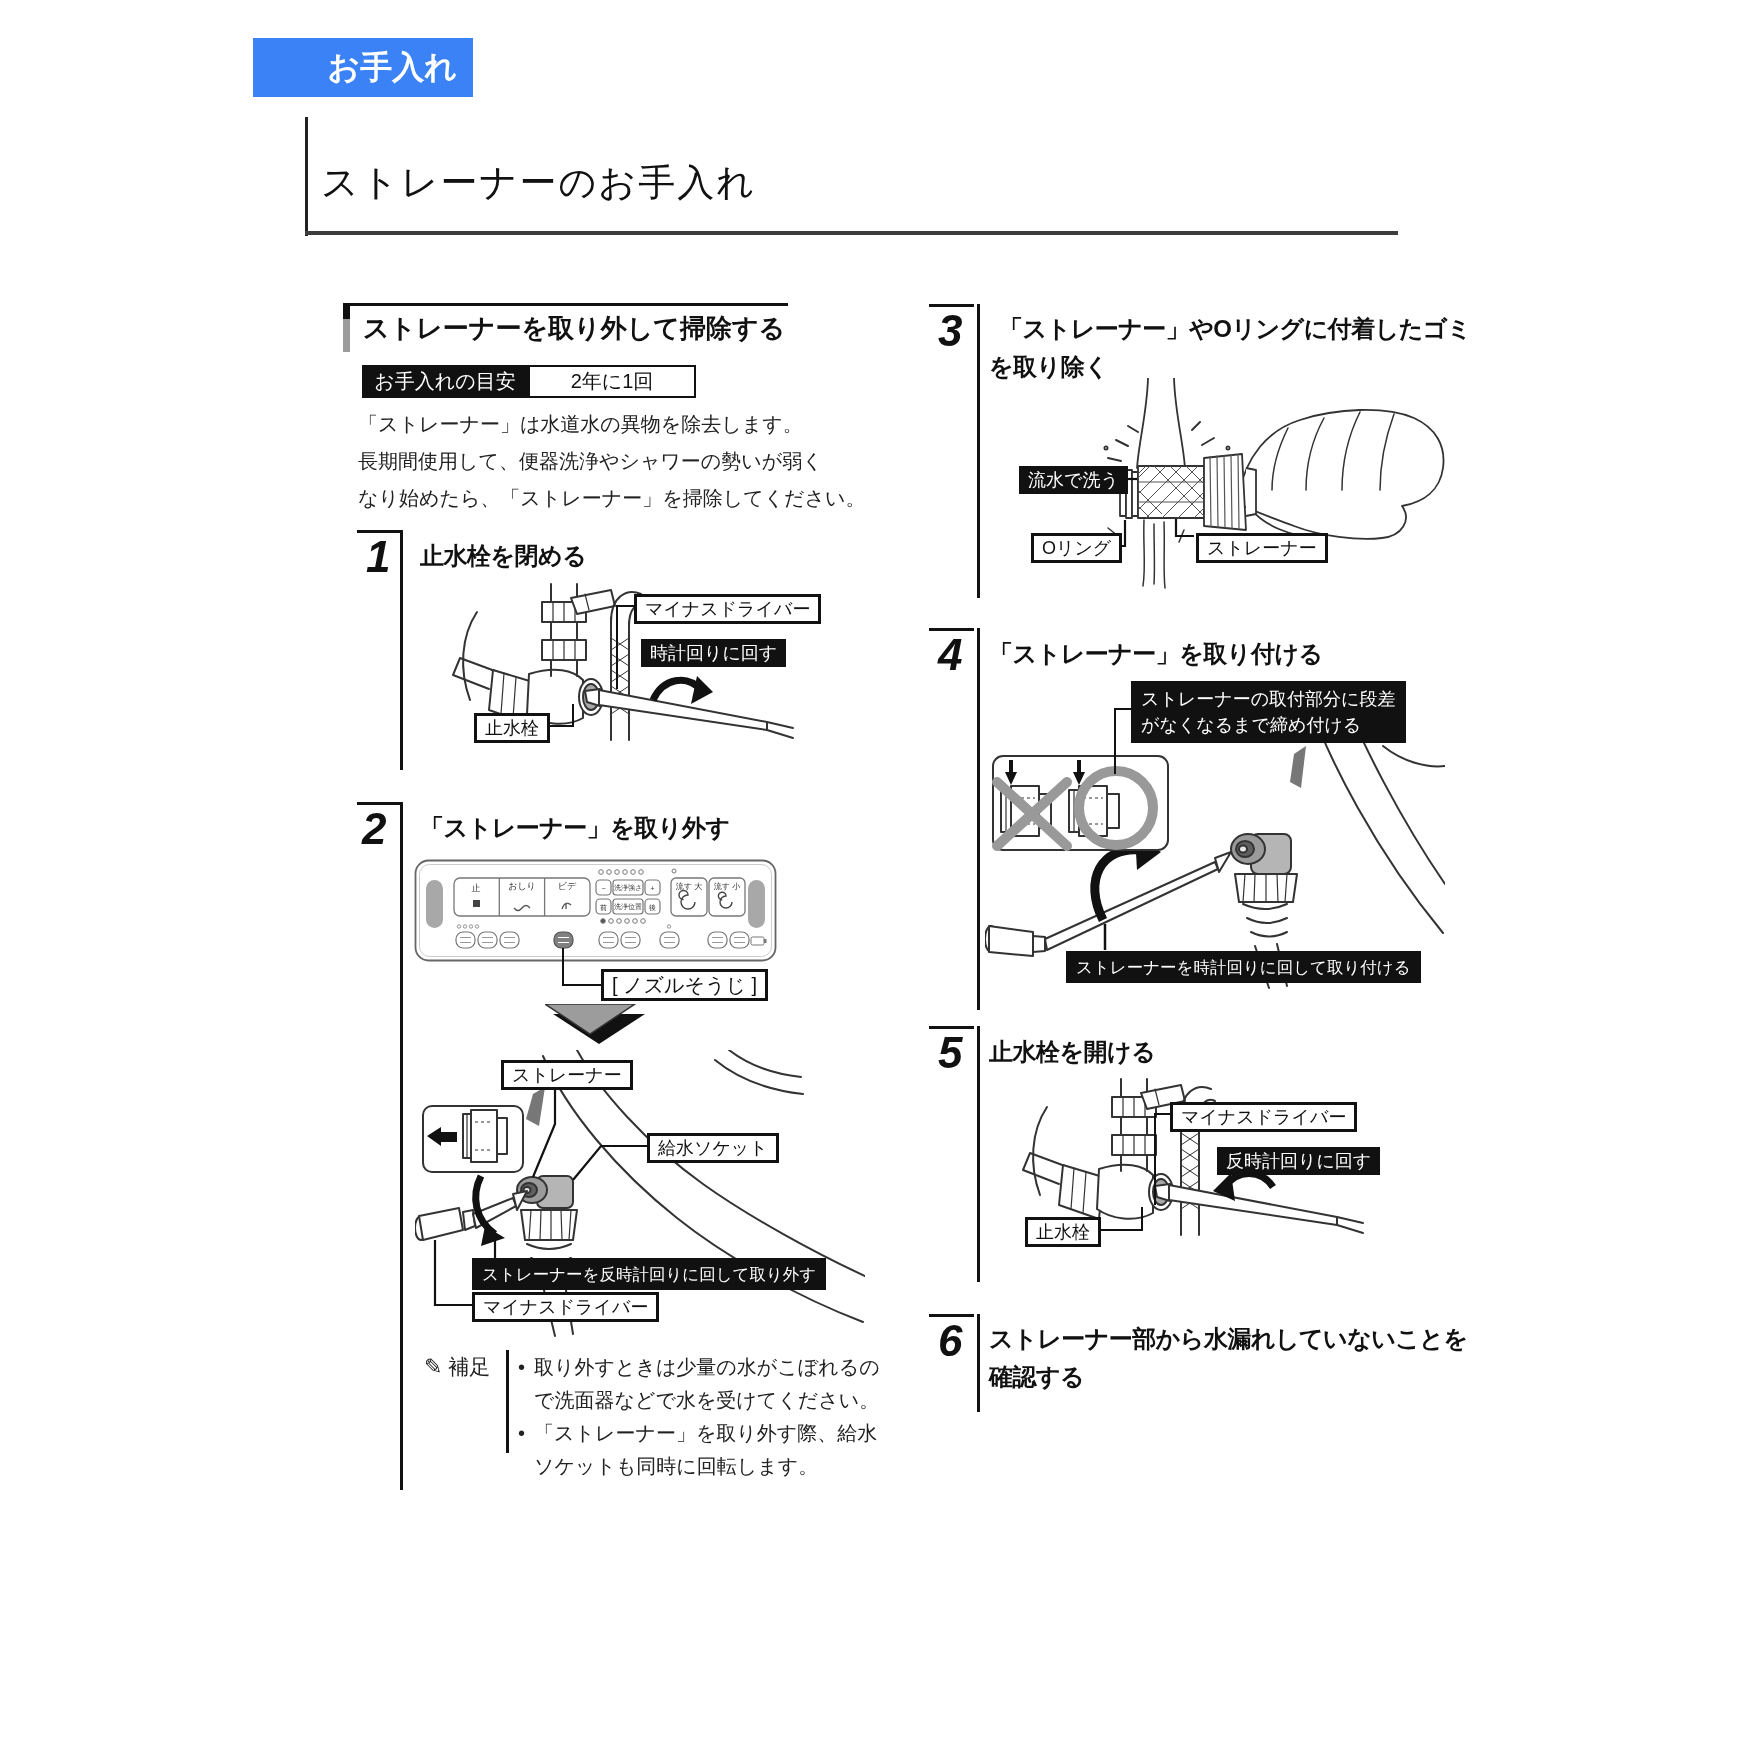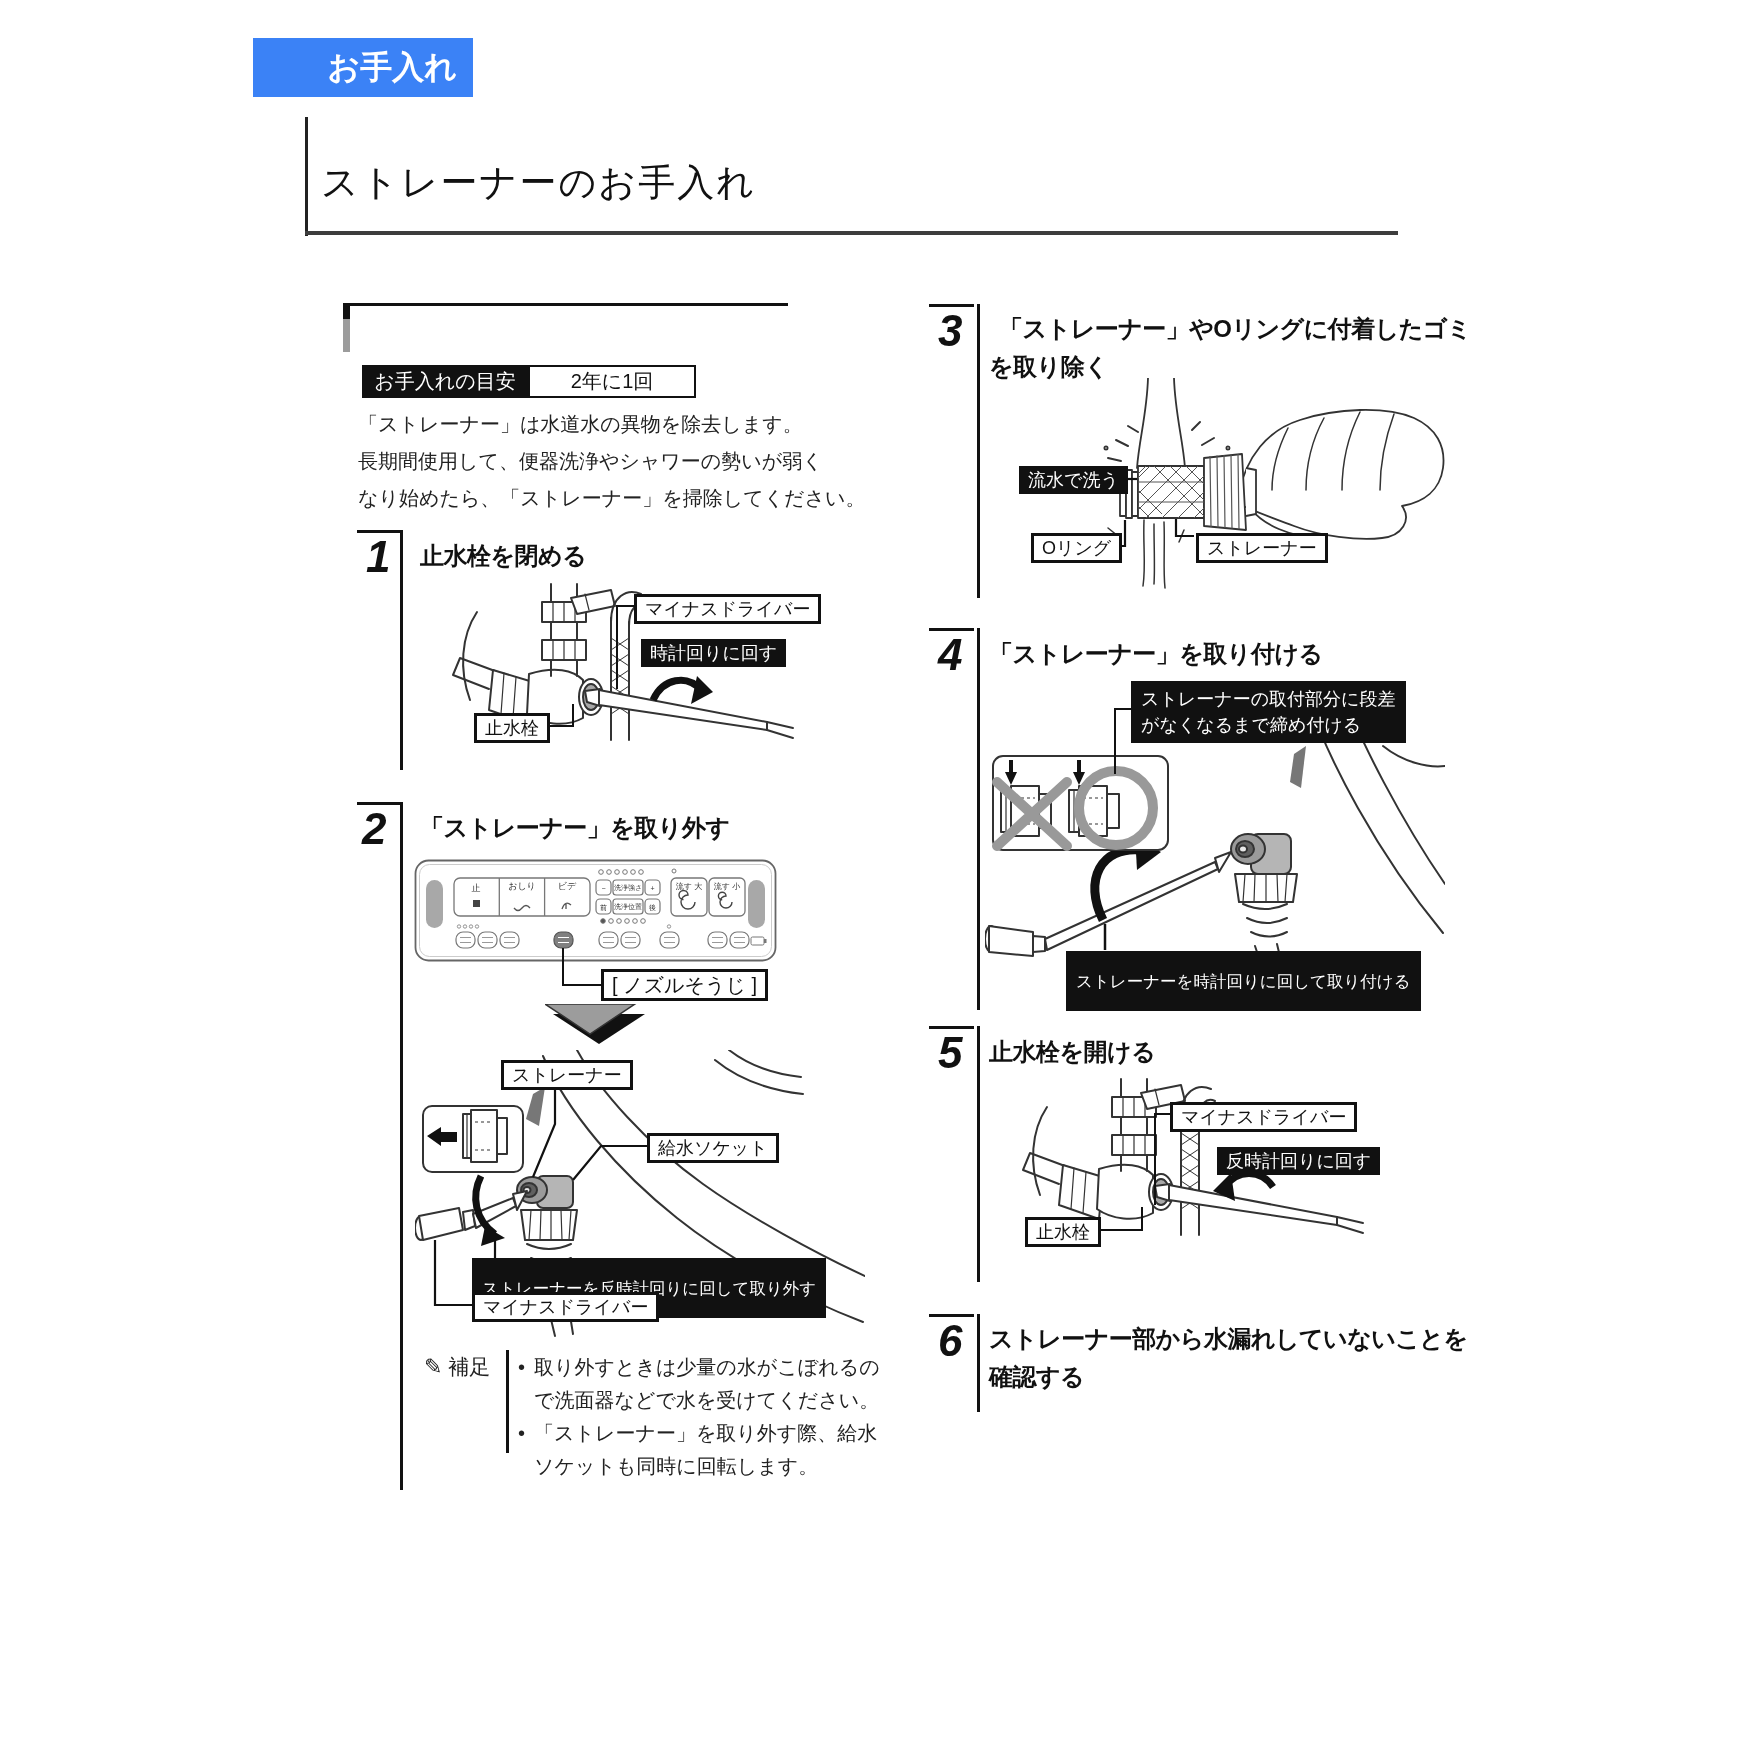--- a/index.html
+++ b/index.html
@@ -4,21 +4,21 @@
 <style>
   html,body{margin:0;padding:0;background:#fff;}
   #page{position:relative;width:1754px;height:1754px;background:#fff;overflow:hidden;
         font-family:"Liberation Sans","DejaVu Sans",sans-serif;color:#1a1a1a;}
   .abs{position:absolute;}
   .cl{position:absolute;background:#111;}
   .boxlabel{position:absolute;background:#fff;border:3px solid #111;padding:1px 8px;
             font-size:18px;line-height:22px;white-space:nowrap;color:#111;text-align:right;}
   .blklabel{position:absolute;background:#111;color:#fff;padding:3px 9px;font-size:18px;
             line-height:22px;white-space:nowrap;}
-  .blklabel-long{position:absolute;background:#111;color:#fff;padding:20px 10px;
+  .blklabel-long{position:absolute;background:#111;color:#fff;padding:6px 10px;
             font-size:16.5px;line-height:20px;white-space:nowrap;}
   .stepnum{position:absolute;font-size:44px;font-weight:bold;font-style:italic;
            font-family:"Liberation Sans",sans-serif;color:#111;line-height:44px;}
   .steptitle{position:absolute;font-size:24px;font-weight:bold;color:#111;
              letter-spacing:-0.5px;white-space:nowrap;line-height:34px;}
   .tick{position:absolute;height:3px;background:#111;width:45px;}
   .rail{position:absolute;width:2.5px;background:#111;}
   .intro-line{font-size:20px;line-height:37px;white-space:nowrap;color:#222;}
   .note-item{display:flex;font-size:20px;line-height:33px;color:#222;}
   .note-item .b{flex:0 0 16px;}
@@ -33,20 +33,21 @@
     <div style="text-align:right;padding-right:16px;color:#fff;font-size:32px;font-weight:bold;line-height:59px;">お手入れ</div>
   </div>
 
   <div class="cl" style="left:305px;top:117px;width:3px;height:119px;background:#222;"></div>
   <div class="abs" style="left:321px;top:158px;font-size:37px;letter-spacing:2px;color:#111;">ストレーナーのお手入れ</div>
   <div class="cl" style="left:305px;top:231px;width:1093px;height:4px;background:#3d3d3d;"></div>
 
   <div class="cl" style="left:343px;top:303px;width:445px;height:3px;"></div>
   <div class="cl" style="left:343px;top:306px;width:7px;height:13px;"></div>
   <div class="abs" style="left:343px;top:319px;width:7px;height:33px;background:#9c9c9c;"></div>
+  <div class="abs" style="left:363px;top:311px;font-size:26px;font-weight:600;white-space:nowrap;color:#111;">ストレーナーを取り外して掃除する</div>
 
   <div class="abs" style="left:362px;top:365px;width:166px;height:33px;background:#111;">
     <div style="color:#fff;font-size:20px;text-align:center;line-height:33px;">お手入れの目安</div>
   </div>
   <div class="abs" style="left:528px;top:365px;width:168px;height:33px;border:2.5px solid #111;box-sizing:border-box;">
     <div style="font-size:20px;text-align:center;line-height:28px;color:#111;">2年に1回</div>
   </div>
 
   <div class="abs" style="left:358px;top:406px;">
     <div class="intro-line">「ストレーナー」は水道水の異物を除去します。</div>

